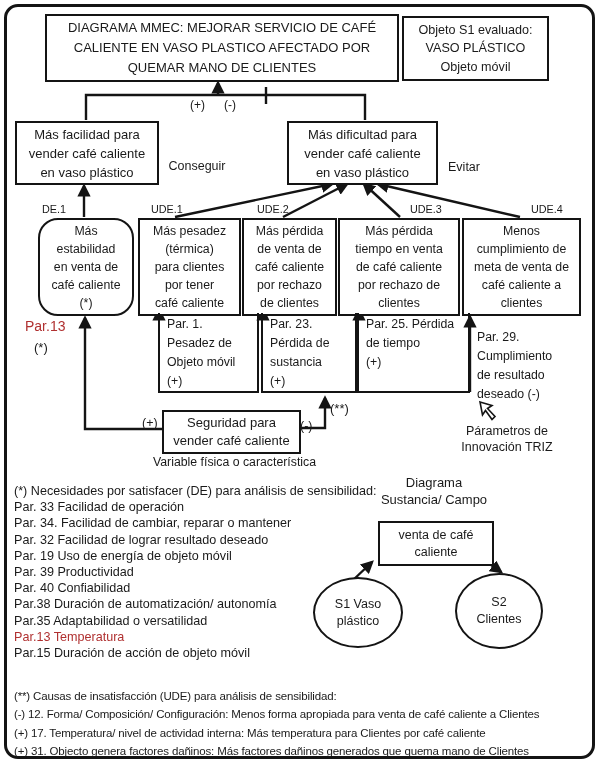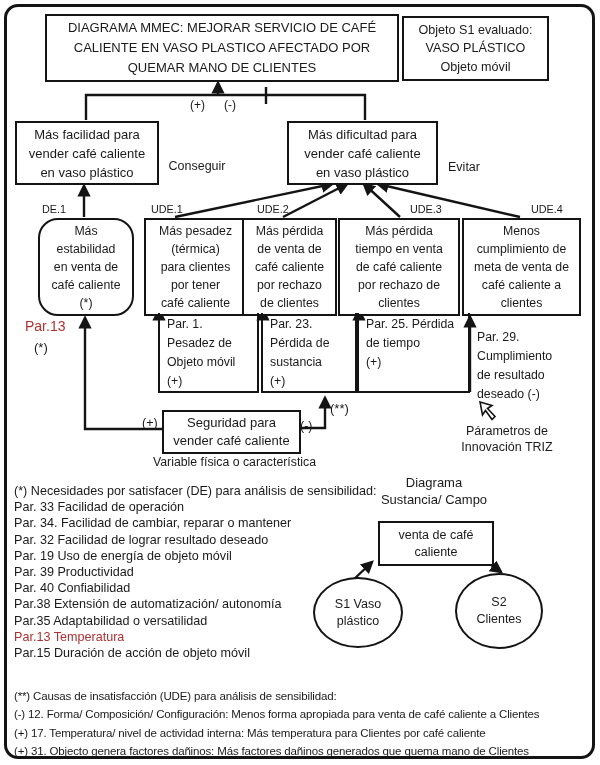--- a/index.html
+++ b/index.html
@@ -30,21 +30,21 @@
   .dific-box{left:287px;top:121px;width:147px;height:60px;font-size:13px;line-height:19px;}
   .conseguir{left:166px;top:159px;width:62px;font-size:12.5px;text-align:center;}
   .evitar{left:443px;top:160px;width:42px;font-size:12.5px;text-align:center;}
   
   .tag{position:absolute;top:203px;font-size:10.8px;}
   .tag-de1{left:42px;} .tag-ude1{left:151px;} .tag-ude2{left:257px;}
   .tag-ude3{left:410px;} .tag-ude4{left:531px;}
   
   .r3{top:218px;height:94px;font-size:12.3px;line-height:18px;}
   .de1-box{left:38px;width:92px;border-radius:20px;}
-  .ude1-box{left:144px;width:99px;}
+  .ude1-box{left:138px;width:99px;}
   .ude2-box{left:242px;width:91px;}
   .ude3-box{left:338px;width:118px;}
   .ude4-box{left:462px;width:115px;}
   
   .par13{left:25px;top:318px;font-size:14px;color:#b03030;}
   .par13-star{left:34px;top:340px;font-size:13px;}
   .parbox{
     position:absolute;top:313px;height:80px;border:2px solid #141414;border-top:none;
     background:transparent;font-size:12.3px;line-height:19px;white-space:pre-line;
     padding:2px 0 0 7px;box-sizing:border-box;
@@ -188,21 +188,21 @@
 Innovación TRIZ</div>
 
   <div class="de-list">
     <div>(*) Necesidades por satisfacer (DE) para análisis de sensibilidad:</div>
     <div>Par. 33 Facilidad de operación</div>
     <div>Par. 34. Facilidad de cambiar, reparar o mantener</div>
     <div>Par. 32 Facilidad de lograr resultado deseado</div>
     <div>Par. 19 Uso de energía de objeto móvil</div>
     <div>Par. 39 Productividad</div>
     <div>Par. 40 Confiabilidad</div>
-    <div>Par.38 Extensión de automatización/ autonomía</div>
+    <div>Par.38 Duración de automatización/ autonomía</div>
     <div>Par.35 Adaptabilidad o versatilidad</div>
     <div class="red">Par.13 Temperatura</div>
     <div>Par.15 Duración de acción de objeto móvil</div>
   </div>
 
   <div class="lbl su-title">Diagrama
 Sustancia/ Campo</div>
   <div class="box venta-box">venta de café
 caliente</div>
   <div class="box ellipse s1">S1 Vaso

